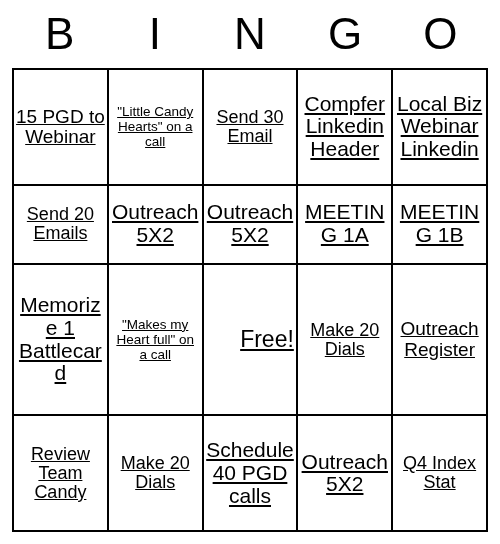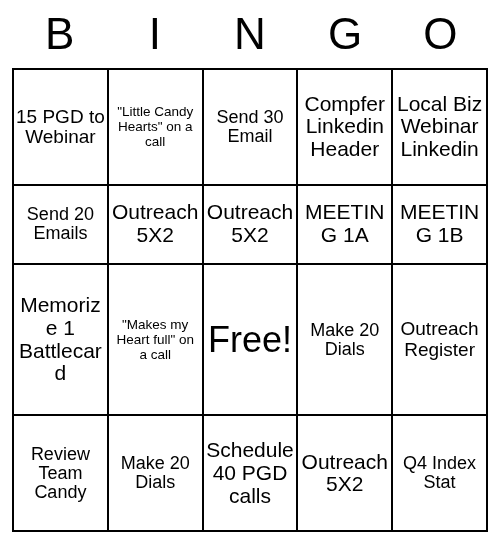--- a/index.html
+++ b/index.html
@@ -43,20 +43,21 @@
     color: #000000;
     font-family: "Liberation Sans", sans-serif;
     user-select: none;
   }
 
   
   #grid-wrap {
     flex: 1 1 auto;
     padding: 0 12px 12px 12px;
     box-sizing: border-box;
+    text-decoration: underline;
   }
   #grid {
     width: 100%;
     height: 100%;
     border-collapse: collapse;
     table-layout: fixed;
     border: 2px solid #000000;
     box-sizing: border-box;
   }
   #grid td {
@@ -72,21 +73,21 @@
     display: block;
     width: 100%;
     line-height: 1.02;
     font-family: "Liberation Sans", sans-serif;
     color: #000000;
   }
   .fs-lg { font-size: 18px; line-height: 1.05; }
   .fs-md { font-size: 19px; line-height: 1.06; }
   .fs-sm { font-size: 21px; line-height: 1.08; }
   .fs-xs { font-size: 13.5px; line-height: 1.12; }
-  .fs-free { font-size: 36px; line-height: 1.0; }
+  .fs-free { font-size: 23px; line-height: 1.0; margin-left: 17px; }
 </style>
 </head>
 <body>
 
 <div id="card">
 
   <div id="header-row">
     <div class="header-cell">B</div>
     <div class="header-cell">I</div>
     <div class="header-cell">N</div>

